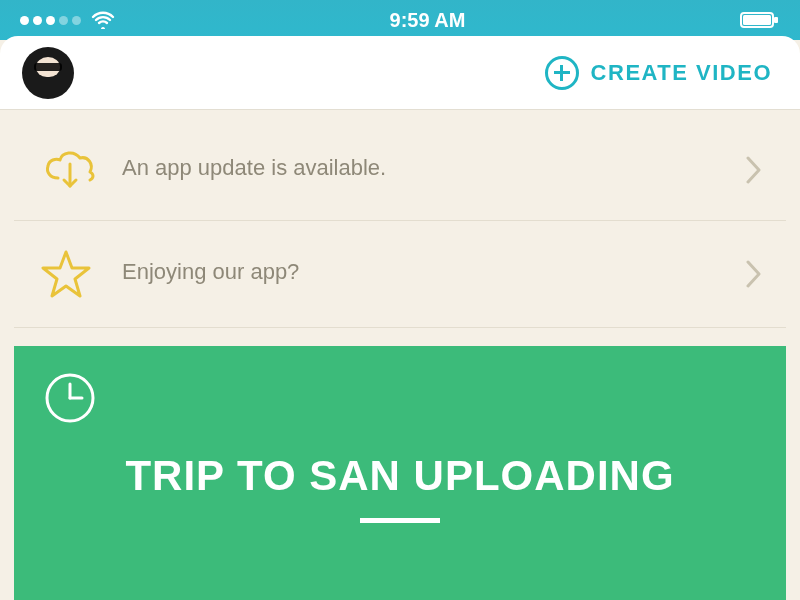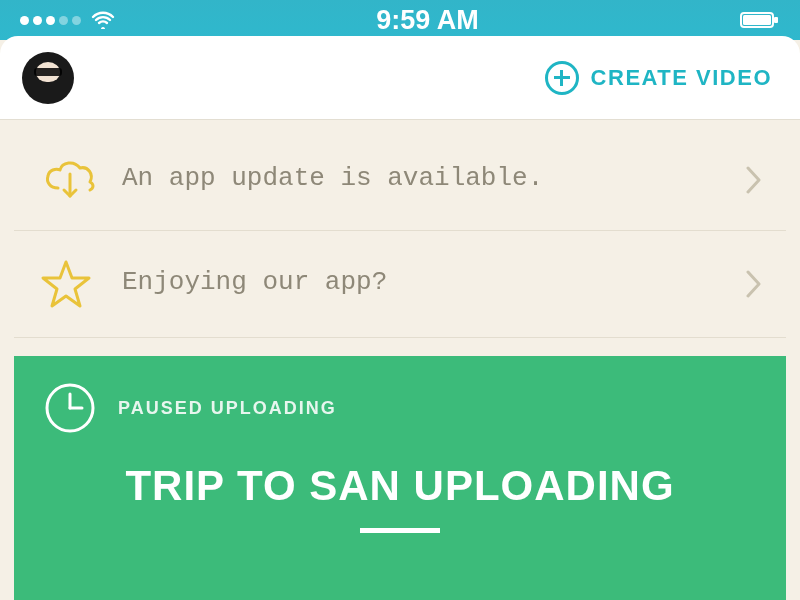--- a/index.html
+++ b/index.html
@@ -20,27 +20,27 @@
     align-items: center;
     justify-content: space-between;
     padding: 0 20px;
     color: #fff;
   }
   .status-left { display: flex; align-items: center; gap: 10px; }
   .dots { display: flex; gap: 4px; align-items: center; }
   .dot { width: 9px; height: 9px; border-radius: 50%; background: rgba(255,255,255,0.4); }
   .dot.filled { background: #fff; }
   .wifi-icon { display: inline-flex; }
-  .status-time { font-size: 27px; font-weight: 600; }
+  .status-time { font-size: 20px; font-weight: 600; }
   .status-right { display: flex; align-items: center; }
   .battery { display: inline-flex; }
 
   
   .header-bar {
-    height: 84px;
+    height: 74px;
     background: #fff;
     border-top-left-radius: 18px;
     border-top-right-radius: 18px;
     margin-top: -4px;
     position: relative;
     display: flex;
     align-items: center;
     justify-content: space-between;
     padding: 0 28px 0 22px;
     border-bottom: 1px solid #e3ded2;
@@ -109,24 +109,23 @@
   .notice-icon {
     width: 70px;
     flex-shrink: 0;
     display: flex;
     align-items: center;
     justify-content: flex-start;
   }
   .notice-text { flex: 1; padding-left: 12px; }
   .notice-title {
     color: #8e8878;
-    font-size: 26px;
+    font-size: 22px;
     font-weight: 500;
     margin-bottom: 4px;
-    font-family: Liberation Mono, monospace;
   }
   .notice-sub {
     color: #aaa38f;
     font-size: 21px;
     font-weight: 400;
   }
   .chevron {
     flex-shrink: 0;
     width: 20px; height: 34px;
     display: flex; align-items: center; justify-content: center;
@@ -247,19 +246,18 @@
 
   <div class="upload-card">
     <div class="upload-top">
       <span class="clock-icon">
         <svg width="52" height="52" viewBox="0 0 52 52">
           <circle cx="26" cy="26" r="23" fill="none" stroke="#fff" stroke-width="3"></circle>
           <line x1="26" y1="26" x2="26" y2="12" stroke="#fff" stroke-width="3" stroke-linecap="round"></line>
           <line x1="26" y1="26" x2="38" y2="26" stroke="#fff" stroke-width="3" stroke-linecap="round"></line>
         </svg>
       </span>
-      <span class="upload-status">PAUSED UPLOADING</span>
     </div>
     <div class="upload-title">TRIP TO SAN UPLOADING</div>
     <div class="underline"></div>
   </div>
 
 </div>
 
 </body></html>

